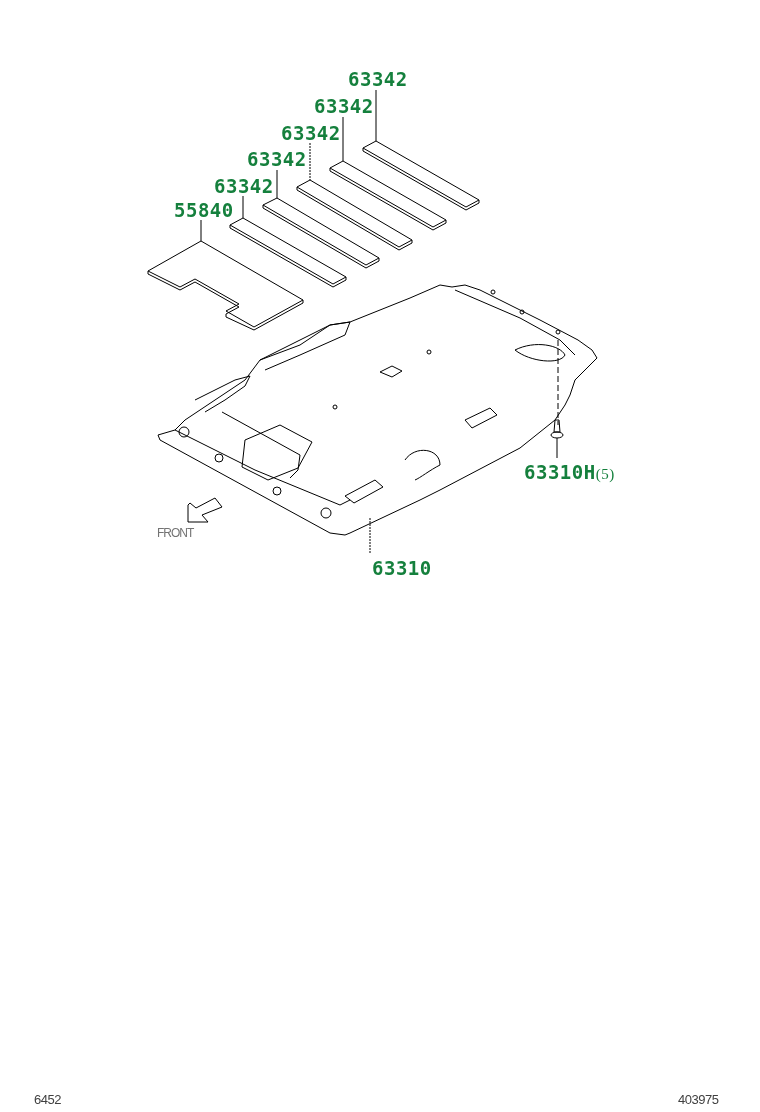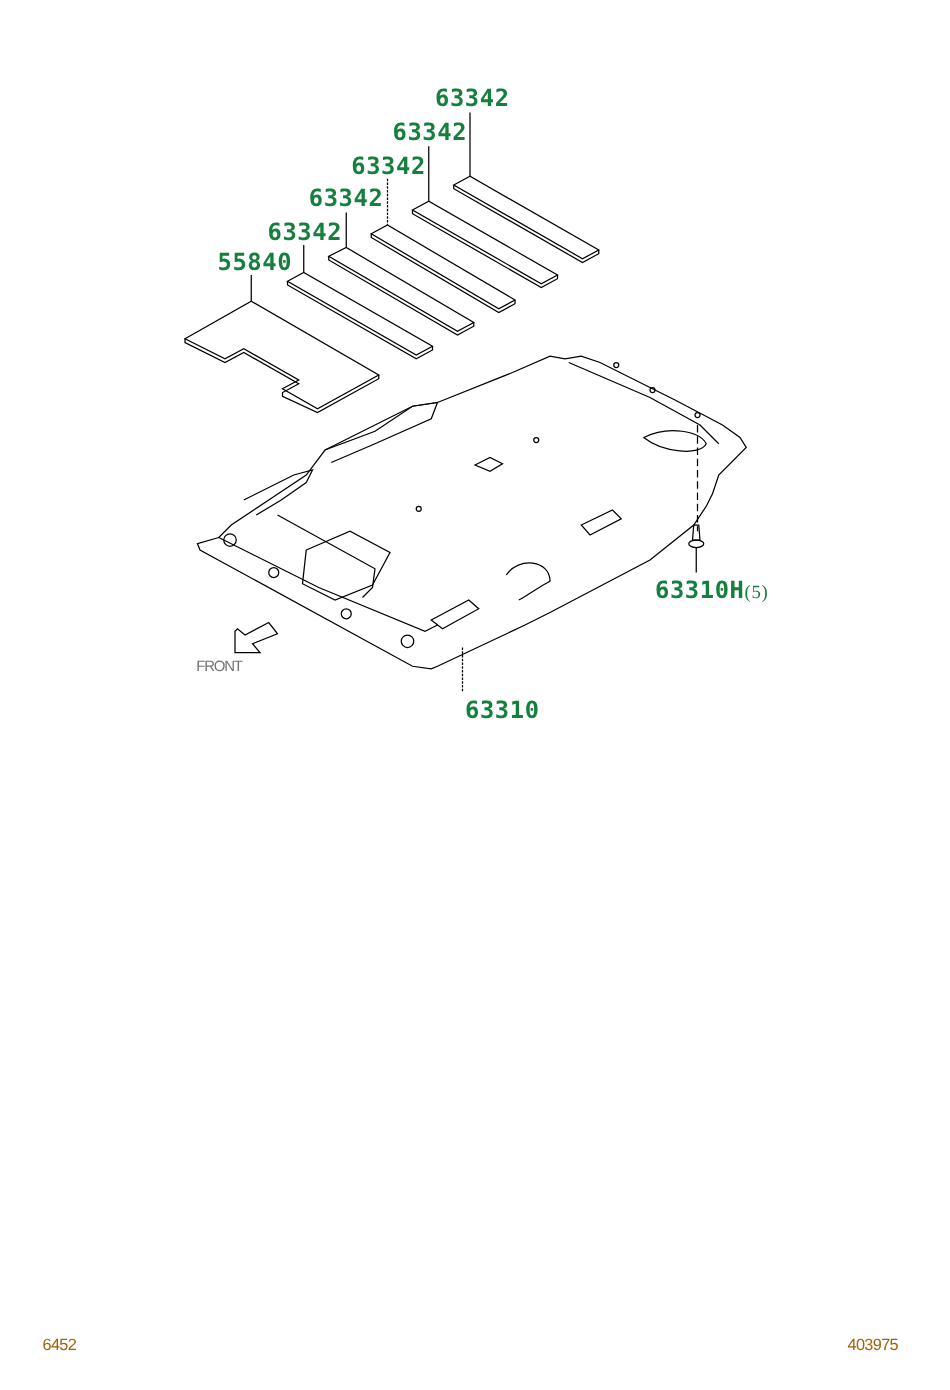--- a/index.html
+++ b/index.html
@@ -1,21 +1,21 @@
 <!DOCTYPE html>
 <html><head>
   <meta charset="utf-8">
   <style>
     html, body { margin: 0; padding: 0; background: #ffffff; }
     body { width: 760px; height: 1112px; position: relative; overflow: hidden; font-family: "DejaVu Sans Mono", monospace; }
     #diagram { position: absolute; left: 0; top: 0; width: 760px; height: 1112px; }
     .callout { position: absolute; font-family: "DejaVu Sans Mono", monospace; font-weight: bold; font-size: 19px; color: #15803d; letter-spacing: 0.5px; line-height: 1; white-space: nowrap; }
     .qty { font-family: "Liberation Serif", serif; font-weight: normal; font-size: 15px; }
     .front-label { position: absolute; font-family: "Liberation Sans", sans-serif; font-size: 12px; color: #737373; letter-spacing: -1px; }
-    .footer { position: absolute; font-family: "Liberation Sans", sans-serif; font-size: 13px; color: #a16207; top: 1068px; letter-spacing: -0.5px; }
+    .footer { position: absolute; font-family: "Liberation Sans", sans-serif; font-size: 13px; color: #404040; top: 1092px; letter-spacing: -0.5px; }
   </style>
 </head>
 <body>
 
 <svg id="diagram" viewBox="0 0 760 1112" xmlns="http://www.w3.org/2000/svg" fill="none" stroke="#000" stroke-width="1">
 
   <g>
     <line x1="376" y1="90" x2="376" y2="141"></line>
     <polygon points="363,148 376,141 479,200 466,207"></polygon>
     <polyline points="363,148 363,151 466,210 479,203 479,200"></polyline>

